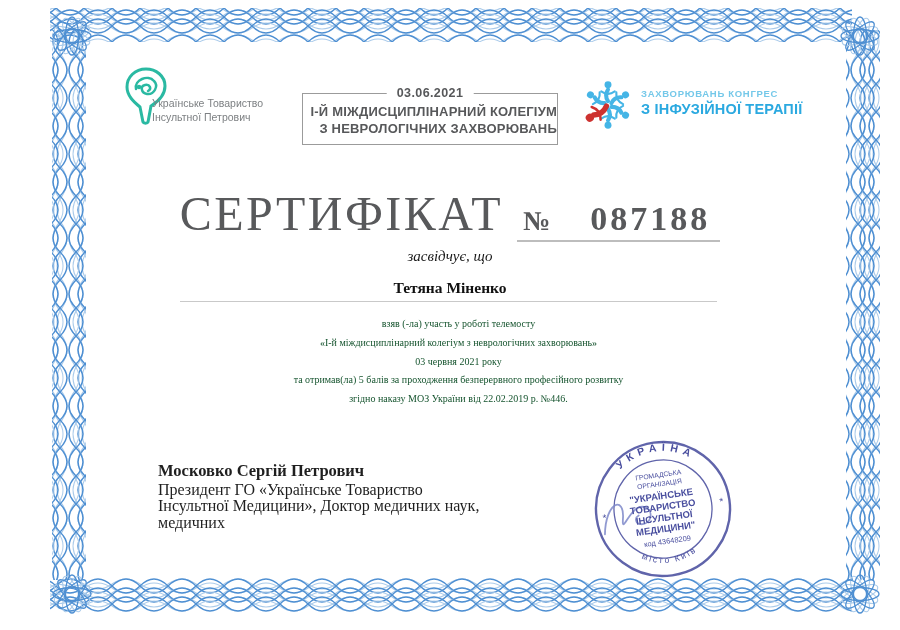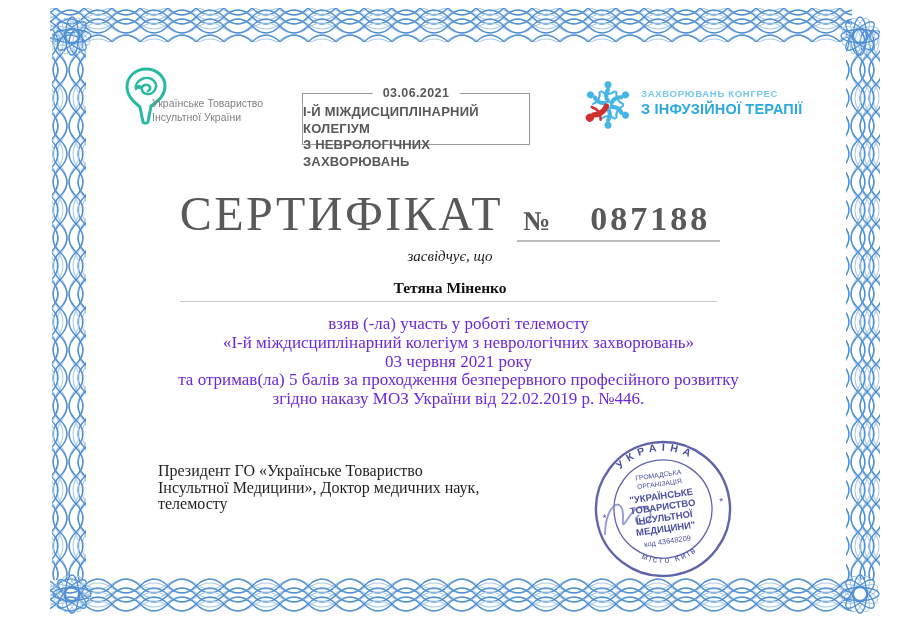--- a/index.html
+++ b/index.html
@@ -3,22 +3,22 @@
 <meta charset="utf-8">
 <style>
   html,body{margin:0;padding:0;background:#ffffff;}
   .page{position:relative;width:900px;height:630px;background:#ffffff;overflow:hidden;
         font-family:"Liberation Serif",serif;}
   .abs{position:absolute;}
 
   
   .org-logo-text{position:absolute;left:152px;top:97px;font-family:"Liberation Sans",sans-serif;
     font-size:10.5px;line-height:13.5px;color:#7d8083;}
-  .event-box{position:absolute;left:302px;top:93px;width:228px;height:52px;
-    border:1px solid #9b9b9b;box-sizing:border-box;text-align:left;}
+  .event-box{position:absolute;left:302px;top:93px;width:256px;height:52px;
+    border:1px solid #9b9b9b;box-sizing:border-box;text-align:right;}
   .event-box .date{position:absolute;top:-8px;left:50%;transform:translateX(-50%);
     background:#ffffff;padding:0 10px;font-family:"Liberation Sans",sans-serif;
     font-weight:bold;font-size:12.5px;color:#57585a;letter-spacing:.4px;white-space:nowrap;}
   .event-box .lines{padding-top:10px;font-family:"Liberation Sans",sans-serif;
     font-weight:bold;font-size:13px;line-height:16.5px;color:#57585a;letter-spacing:.2px;}
   .congress-text{position:absolute;left:641px;top:88px;font-family:"Liberation Sans",sans-serif;}
   .congress-text .l1{font-size:9.5px;letter-spacing:.7px;color:#74c8e9;font-weight:bold;}
   .congress-text .l2{font-size:14.5px;font-weight:bold;color:#2ba9e0;margin-top:2px;letter-spacing:.2px;}
 
   
@@ -26,21 +26,21 @@
   .title-word{font-size:48px;font-weight:normal;letter-spacing:2.5px;}
   .num-wrap{display:inline-block;border-bottom:2px solid #bdbdbd;padding:0 10px 2px 6px;margin-left:14px;}
   .num-sign{font-size:27px;font-weight:bold;}
   .num-digits{font-size:34px;font-weight:bold;letter-spacing:3px;margin-left:40px;}
 
   .certifies{position:absolute;left:0;right:0;top:248px;text-align:center;font-size:15px;color:#1a1a1a;font-style:italic;}
   .recipient{position:absolute;left:0;right:0;top:279px;text-align:center;font-size:15.5px;font-weight:bold;color:#111;}
   .recipient-line{position:absolute;left:180px;top:301px;width:537px;border-top:1px solid #c9c9c9;}
 
   .body-par{position:absolute;left:17px;right:0;top:315px;text-align:center;
-    font-size:17px;line-height:18.8px;color:#6d28d9;}
+    font-size:10px;line-height:18.8px;color:#14532d;}
 
   .signatory{position:absolute;left:158px;top:463px;font-size:16px;line-height:16.5px;color:#1f1f1f;}
   .signatory .name{font-weight:bold;font-size:16.5px;margin-bottom:2px;}
 
   
   .stamp{position:absolute;left:588px;top:434px;width:150px;height:150px;transform:rotate(-8deg);}
   .stamp text{font-family:"Liberation Sans",sans-serif;fill:#4a4f9f;}
 </style>
 </head>
 <body>
@@ -104,21 +104,21 @@
   </svg>
 
   <svg class="abs" style="left:124px;top:66px;" width="44" height="62" viewBox="0 0 44 62">
     <path d="M22,3 C11,3 3,11 3,21 C3,30 10,36 16,41 L19,56 C19.5,57.5 23.5,57.5 24,56 L27,40
              C35,35 41,29 41,20 C41,10 32,3 22,3 Z" fill="none" stroke="#2ab9a2" stroke-width="3"></path>
     <path d="M12,23 C10,14 24,8 30,15 C35,20 30,29 23,28 C17,27 16,20 21,19 C26,18 28,23 24,25" fill="none" stroke="#2ab9a2" stroke-width="2.5" stroke-linecap="round"></path>
     <circle cx="15" cy="21" r="2.3" fill="#2ab9a2"></circle>
   </svg>
   <div class="org-logo-text">
     <div>Українське Товариство</div>
-    <div>Інсультної України</div>
+    <div>Інсультної Петрович</div>
   </div>
 
   <div class="event-box">
     <div class="date">03.06.2021</div>
     <div class="lines">
       <div>І-Й МІЖДИСЦИПЛІНАРНИЙ КОЛЕГІУМ</div>
       <div>З НЕВРОЛОГІЧНИХ ЗАХВОРЮВАНЬ</div>
     </div>
   </div>
 
@@ -172,23 +172,24 @@
 
   <div class="body-par">
     <div>взяв (-ла) участь у роботі телемосту</div>
     <div>«І-й міждисциплінарний колегіум з неврологічних захворювань»</div>
     <div>03 червня 2021 року</div>
     <div>та отримав(ла) 5 балів за проходження безперервного професійного розвитку</div>
     <div>згідно наказу МОЗ України від 22.02.2019 р. №446.</div>
   </div>
 
   <div class="signatory">
+    <div class="name">Московко Сергій Петрович</div>
     <div>Президент ГО «Українське Товариство</div>
     <div>Інсультної Медицини», Доктор медичних наук,</div>
-    <div>телемосту</div>
+    <div>медичних</div>
   </div>
 
   <svg class="stamp" viewBox="0 0 150 150">
     <g fill="none" stroke="#4a4f9f" opacity="0.88">
       <circle cx="75" cy="75" r="67" stroke-width="2.4"></circle>
       <circle cx="75" cy="75" r="49" stroke-width="1.3"></circle>
     </g>
     <path id="arcTop" d="M 17 75 A 58 58 0 0 1 133 75" fill="none"></path>
     <path id="arcBottom" d="M 21 75 A 54 54 0 0 0 129 75" fill="none"></path>
     <path d="M14,92 C19,60 39,56 34,79 C30,98 44,63 58,71 C66,76 61,89 51,87 C46,86 45,80 50,78" fill="none" stroke="#7e88c9" stroke-width="1.8" opacity="0.85" stroke-linecap="round"></path>

